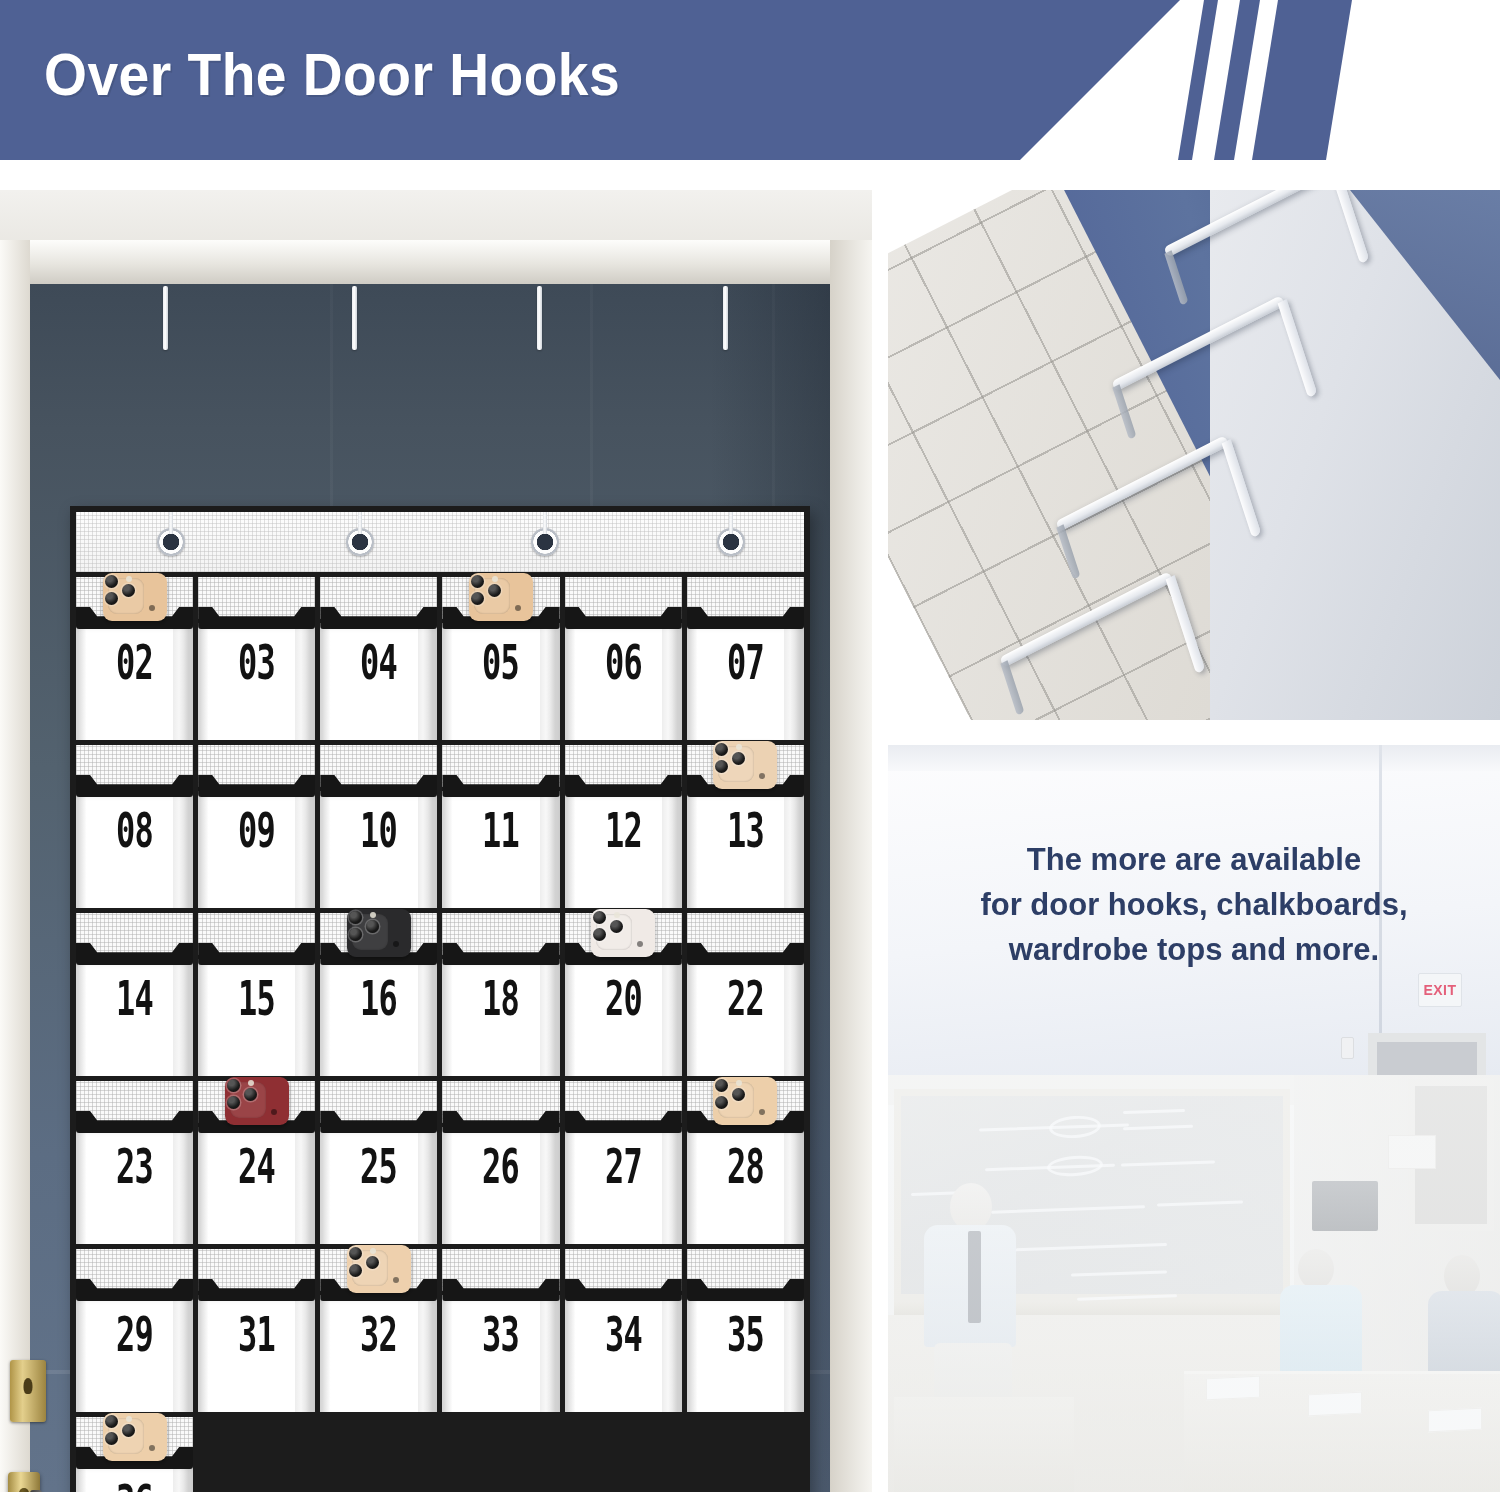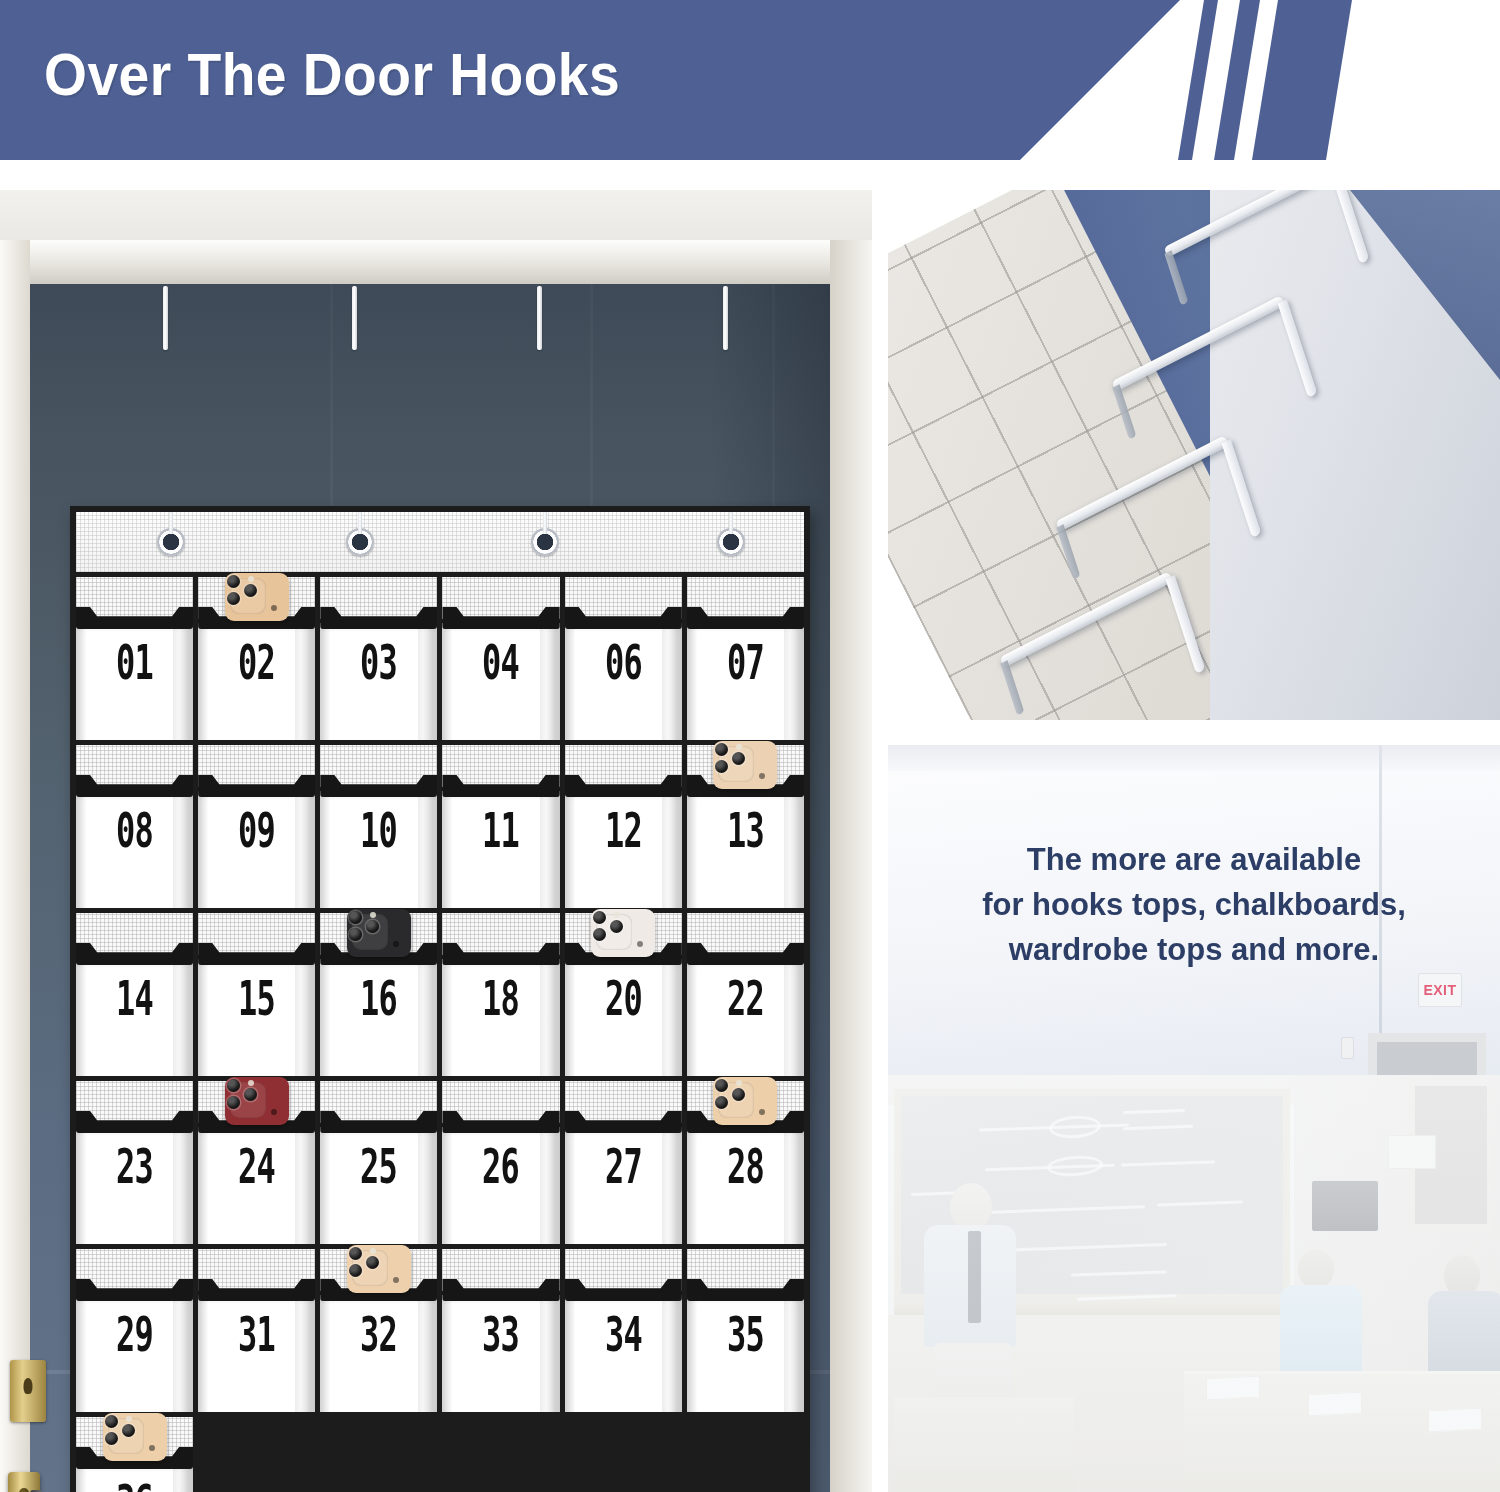--- a/index.html
+++ b/index.html
@@ -438,26 +438,20 @@
           </div>
       <div class="grommet" style="left:655px">
             <span class="grommet-stem"></span>
           </div>
     </div>
     <div class="grid" id="pocket-grid">
           <div class="cell">
             <div class="cell-mesh"></div>
             <div class="cell-trim"></div>
             <div class="cell-pocket"></div>
-            <div class="cell-num">01</div>
-          </div>
-          <div class="cell">
-            <div class="cell-mesh"></div>
-            <div class="cell-trim"></div>
-            <div class="cell-pocket"></div>
             <div class="cell-num">02</div>
             <div class="phone" style="background: linear-gradient(140deg, rgb(231, 196, 156), rgb(231, 196, 156)); filter: saturate(1.02);">
               <span class="cam-island"></span>
               <span class="lens l1"></span>
               <span class="lens l2"></span>
               <span class="lens l3"></span>
               <span class="flash"></span>
               <span class="dot"></span>
             </div>
           </div>
@@ -470,20 +464,34 @@
           <div class="cell">
             <div class="cell-mesh"></div>
             <div class="cell-trim"></div>
             <div class="cell-pocket"></div>
             <div class="cell-num">04</div>
           </div>
           <div class="cell">
             <div class="cell-mesh"></div>
             <div class="cell-trim"></div>
             <div class="cell-pocket"></div>
+            <div class="cell-num">05</div>
+            <div class="phone" style="background: linear-gradient(140deg, rgb(231, 196, 156), rgb(231, 196, 156)); filter: saturate(1.02);">
+              <span class="cam-island"></span>
+              <span class="lens l1"></span>
+              <span class="lens l2"></span>
+              <span class="lens l3"></span>
+              <span class="flash"></span>
+              <span class="dot"></span>
+            </div>
+          </div>
+          <div class="cell">
+            <div class="cell-mesh"></div>
+            <div class="cell-trim"></div>
+            <div class="cell-pocket"></div>
             <div class="cell-num">06</div>
           </div>
           <div class="cell">
             <div class="cell-mesh"></div>
             <div class="cell-trim"></div>
             <div class="cell-pocket"></div>
             <div class="cell-num">07</div>
           </div>
           <div class="cell">
             <div class="cell-mesh"></div>
@@ -729,21 +737,21 @@
     <div class="corner"></div>
     <div class="exit-sign">
       <span>EXIT</span>
     </div>
     <div class="thermostat"></div>
     <div class="doorframe-r"></div>
   </div>
 
   <div class="promo-text">
     <div>The more are available</div>
-    <div>for hooks tops, chalkboards,</div>
+    <div>for door hooks, chalkboards,</div>
     <div>wardrobe tops and more.</div>
   </div>
 
   <div class="classroom">
     <div class="cls-wall-upper"></div>
     <div class="cls-right-wall"></div>
     <div class="cls-monitor"></div>
     <div class="cls-door"></div>
     <div class="cls-poster"></div>
 

